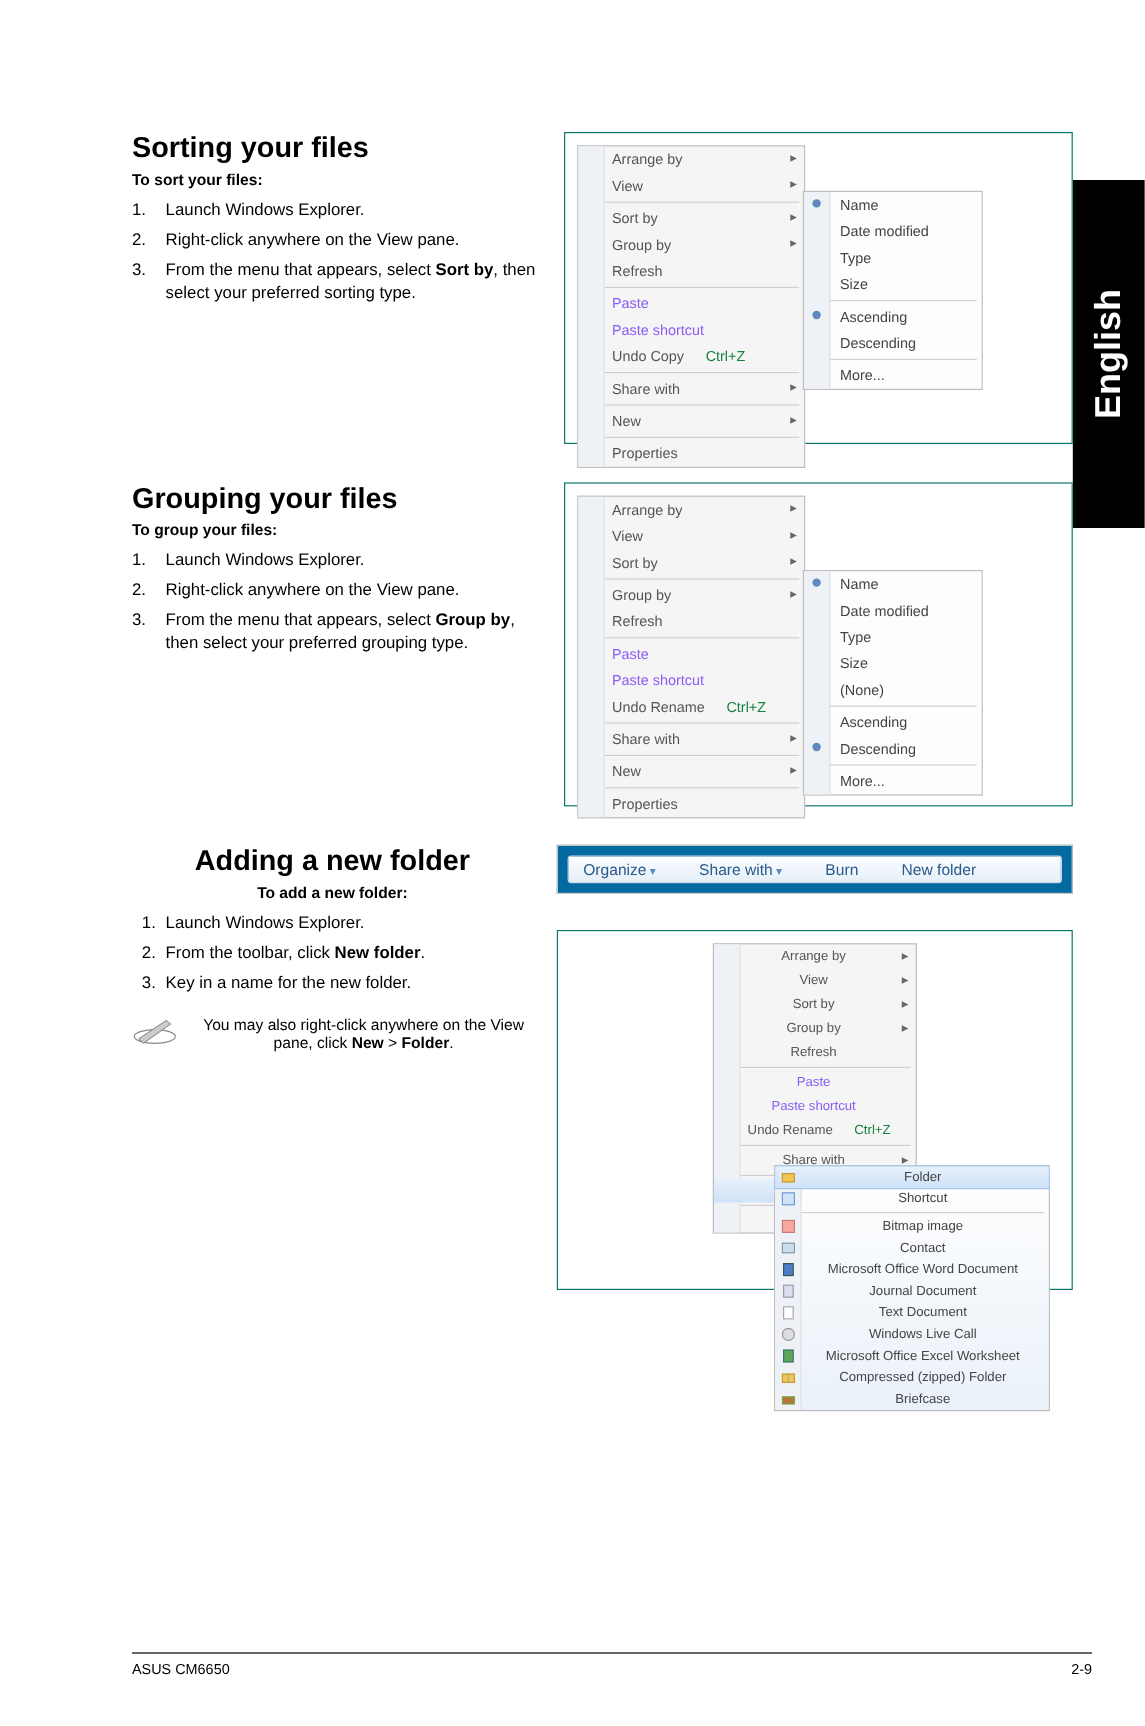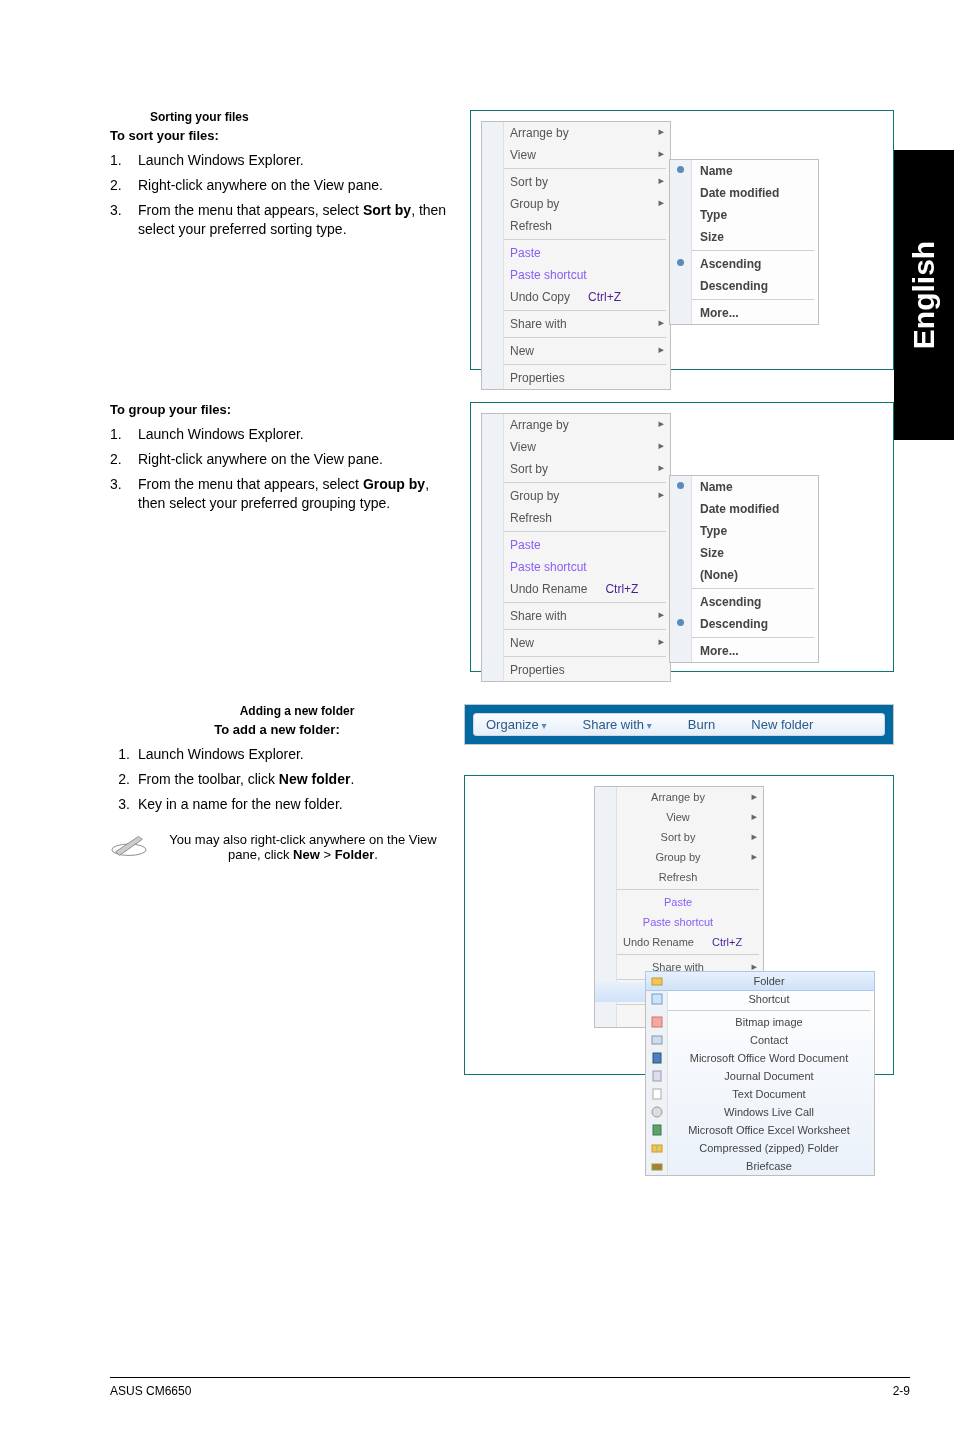--- a/index.html
+++ b/index.html
@@ -1,40 +1,40 @@
 <!DOCTYPE html>
 <html><head>
 <meta charset="utf-8">
 <style>
   * { box-sizing: border-box; margin: 0; padding: 0; }
   html, body { width: 954px; height: 1438px; background: #fff; font-family: Arial, Helvetica, sans-serif; color: #000; position: relative; }
   .page { position: relative; width: 954px; height: 1438px; padding: 110px 60px 50px 110px; }
   .side-tab { position: absolute; right: 0; top: 150px; width: 60px; height: 290px; background: #000; color: #fff; display: flex; align-items: center; justify-content: center; }
   .side-tab span { transform: rotate(-90deg); font-size: 30px; font-weight: bold; font-family: Arial, Helvetica, sans-serif; white-space: nowrap; }
-  h2 { font-size: 12px; font-weight: bold; margin-bottom: 4px; margin-left: 40px; }
+  h2 { font-size: 24px; font-weight: bold; margin-bottom: 4px; }
   .subhead { font-size: 13px; font-weight: bold; margin-bottom: 8px; }
   ol { list-style: none; padding-left: 0; font-size: 14px; }
   ol li { display: flex; margin-bottom: 6px; line-height: 1.35; }
   ol li .num { width: 28px; flex-shrink: 0; }
   .twocol { display: flex; gap: 20px; margin-bottom: 32px; }
   .left { width: 340px; }
   .right { flex: 1; }
   .menu-box { border: 1px solid #0f766e; background: #fff; padding: 10px; font-size: 12px; color: #444; position: relative; }
   
   .ctx { border: 1px solid #bfbfbf; background: #f5f5f5; display: inline-block; position: relative; font-size: 12px; color: #555; }
   .ctx-row { padding: 4px 30px 4px 28px; position: relative; white-space: nowrap; }
   .ctx-row.arrow::after { content: "▸"; position: absolute; right: 6px; top: 3px; font-size: 11px; color: #666; }
   .ctx-row.disabled { color: #8b5cf6; }
   .ctx-sep { border-top: 1px solid #d0d0d0; margin: 2px 4px; }
   .ctx .iconcol { position: absolute; left: 0; top: 0; bottom: 0; width: 22px; background: #eef2f7; border-right: 1px solid #e0e0e0; }
-  .sub { position: absolute; border: 1px solid #bfbfbf; background: #fdfdfd; font-size: 12px; color: #444; min-width: 140px; font-weight: bold; }
+  .sub { position: absolute; border: 1px solid #bfbfbf; background: #fdfdfd; font-size: 12px; color: #444; min-width: 140px; }
   .sub .iconcol { position: absolute; left:0; top:0; bottom:0; width:22px; background:#eef2f7; border-right:1px solid #e0e0e0; }
   .sub-row { padding: 4px 24px 4px 30px; position: relative; white-space: nowrap; }
   .dot { position: absolute; left: 7px; top: 6px; width: 7px; height: 7px; background: #5c8abf; border-radius: 50%; }
-  .ctx-row .kbd { color: #4c1d95; padding-left: 18px; }
+  .ctx-row .kbd { color: #15803d; padding-left: 18px; }
   
   .toolbar-wrap { border:1px solid #c7c7c7; padding:8px; background:#0369a1; display:inline-block; min-width:430px;}
   .toolbar { background: linear-gradient(#fbfdff,#e5eef8); border:1px solid #cdd8e4; border-radius:3px; padding:3px 12px; display:flex; gap:36px; font-size:13px; color:#2a5a8a;}
   .toolbar .drop::after{content:" ▾"; font-size:10px; color:#5c8abf;}
   .note-row { display:flex; gap:14px; align-items:flex-start; font-size:13px; margin-top:18px;}
   .pen-icon { width:38px; height:26px; flex-shrink:0; }
   .footer { position:absolute; bottom:40px; left:110px; right:44px; border-top:1px solid #000; padding-top:6px; display:flex; justify-content:space-between; font-size:12px;}
   .mini-icon { position:absolute; left:5px; top:3px; width:12px; height:12px; }
   .new-sub { position:absolute; border:1px solid #bfbfbf; background:linear-gradient(#fff,#eaf1f9); font-size:11px; color:#444; left:180px; top:200px; width:230px;}
   .new-sub .iconcol{position:absolute;left:0;top:0;bottom:0;width:22px;background:#eef2f7;border-right:1px solid #e0e0e0;}
@@ -101,20 +101,21 @@
           <div class="sub-row">Descending</div>
           <div class="ctx-sep"></div>
           <div class="sub-row">More...</div>
         </div>
       </div>
     </div>
   </div>
 
   <div class="twocol">
     <div class="left">
+      <h2>Grouping your files</h2>
       <div class="subhead">To group your files:</div>
       <ol>
         <li>
             <span class="num">1.</span>
             <span>Launch Windows Explorer.</span>
           </li>
         <li>
             <span class="num">2.</span>
             <span>Right-click anywhere on the View pane.</span>
           </li>

